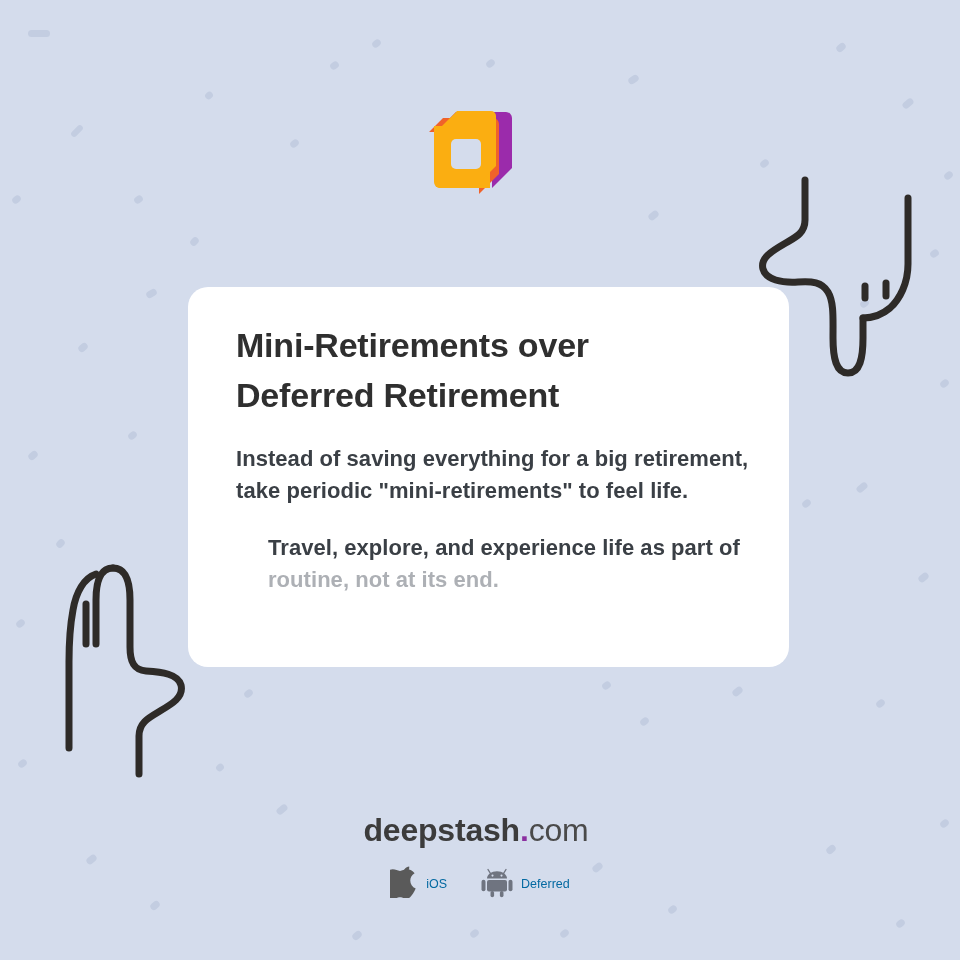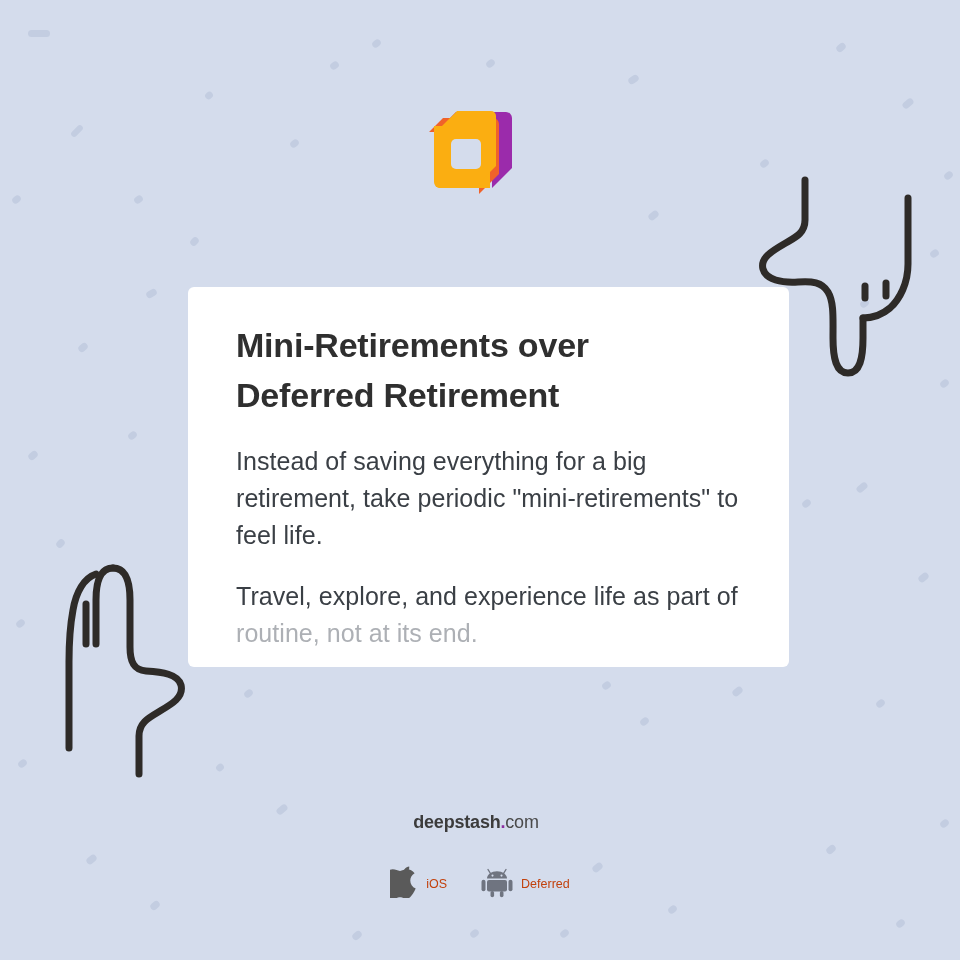--- a/index.html
+++ b/index.html
@@ -52,46 +52,47 @@
   #hand-bottom-left { left: 18px; top: 552px; }
 
   
   #card {
     position: absolute;
     left: 188px;
     top: 287px;
     width: 601px;
     height: 380px;
     background: #ffffff;
-    border-radius: 6px;
+    border-radius: 20px;
     overflow: hidden;
   }
   #card-inner {
     position: absolute;
     left: 48px;
     top: 33px;
     width: 530px;
   }
   #card-title {
     font-size: 34px;
     font-weight: bold;
     line-height: 1.48;
     color: #2f2f2f;
     letter-spacing: -0.2px;
     margin: 0 0 22px 0;
     max-width: 420px;
   }
   .card-para {
-    font-size: 25px;
+    font-size: 22px;
     line-height: 1.48;
     color: #3a3f45;
     margin: 0 0 24px 0;
     letter-spacing: 0.05px;
-  }
-  .card-para:last-child { margin-bottom: 0; }
+    font-weight: bold;
+  }
+  .card-para:last-child { margin-bottom: 0; margin-left: 32px; }
   #fade-text {
     position: relative;
   }
   .faded-line {
     color: #adb0b5;
   }
 
   
   #read-more {
     position: absolute;
@@ -103,21 +104,21 @@
     font-weight: bold;
     letter-spacing: 1.1px;
     color: #7b3b8f;
   }
   #brand {
     position: absolute;
     left: 0;
     top: 812px;
     width: 952px;
     text-align: center;
-    font-size: 18px;
+    font-size: 32px;
     color: #3c3c3c;
     letter-spacing: -0.2px;
   }
   #brand .bold { font-weight: bold; }
   #brand .dot { color: #8b2fa0; font-weight: bold; }
   #brand .tld { font-weight: normal; color: #4a4a4a; }
 
   #stores {
     position: absolute;
     left: 0;
@@ -128,21 +129,21 @@
     align-items: center;
     gap: 34px;
   }
   .store {
     display: flex;
     align-items: center;
     gap: 8px;
   }
   .store-label {
     font-size: 12.5px;
-    color: #c2410c;
+    color: #0369a1;
   }
 </style>
 </head>
 <body>
 
 <div id="stage">
 
   <div id="confetti">
       <div class="dash" style="left: 28px; top: 30px; width: 22px; height: 7px; background: rgb(195, 205, 225); transform: rotate(0deg);"></div>
       <div class="dash" style="left: 70px; top: 128px; width: 14px; height: 6px; background: rgb(195, 205, 225); transform: rotate(-45deg);"></div>

